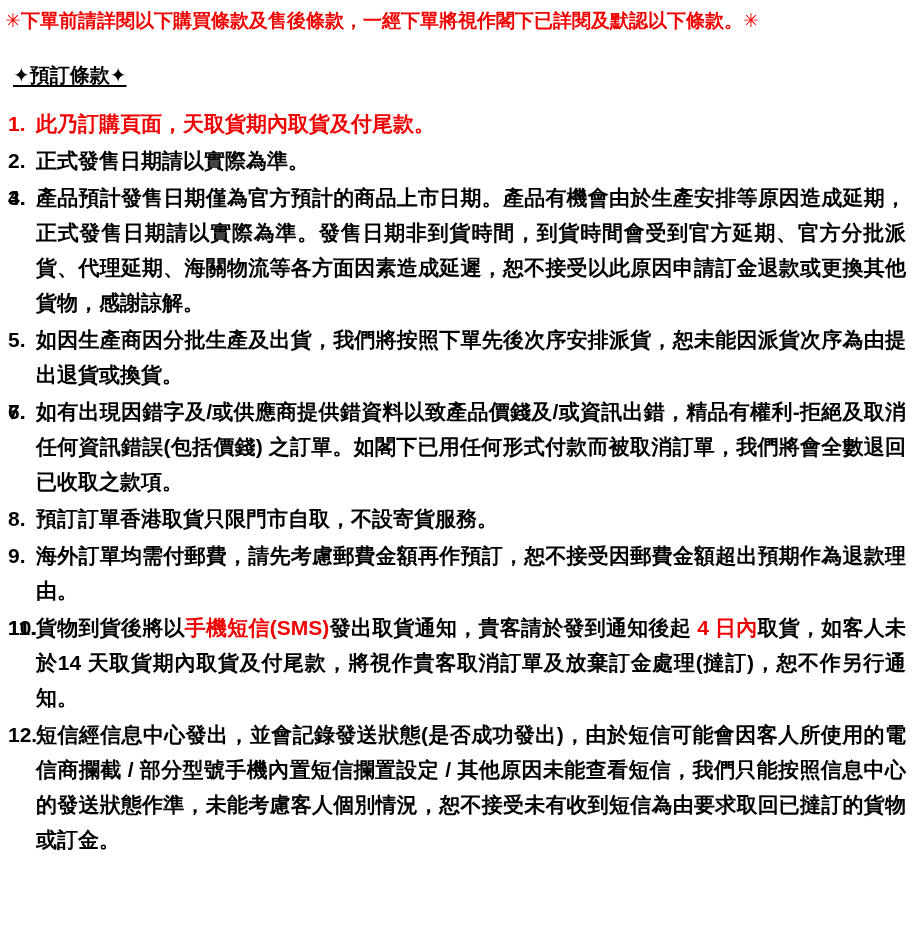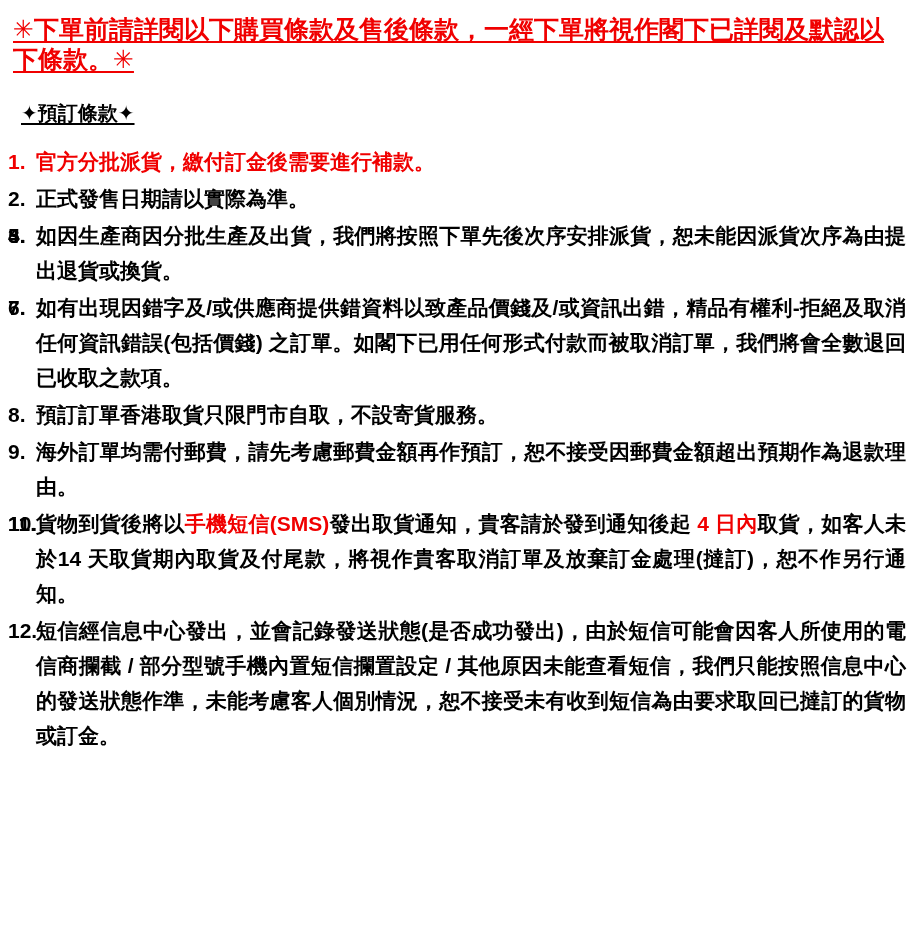--- a/index.html
+++ b/index.html
@@ -13,30 +13,29 @@
     width:913px;
     font-family:"Liberation Sans","DejaVu Sans",sans-serif;
     font-weight:700;
     color:var(--text-black);
   }
   .doc{
     padding:6px 7px 10px 5px;
   }
   .notice{
     color:var(--alert-red);
-    font-size:25px;
+    font-size:19px;
     line-height:30px;
-    text-decoration:underline;
     text-underline-offset:3px;
-    margin:8px;
+    margin:0;
   }
   .heading{
     font-size:20px;
     line-height:28px;
-    margin:25px 0 0 16px;
+    margin:25px 0 0 8px;
     text-decoration:underline;
     text-underline-offset:3px;
   }
   ol.terms{
     list-style:none;
     margin:17px 0 0 0;
     padding:0;
     font-size:21px;
   }
   ol.terms li{
@@ -64,34 +63,35 @@
 <div class="doc">
 
   <p class="notice">✳下單前請詳閱以下購買條款及售後條款，一經下單將視作閣下已詳閱及默認以下條款。✳</p>
 
   <h2 class="heading">✦預訂條款✦</h2>
 
   <ol class="terms">
 
     <li>
       <span class="num red">1.</span>
-      <span class="red">官方分批派貨，繳付訂金後需要進行補款。</span>
+      <span class="red">此乃訂購頁面，天取貨期內取貨及付尾款。</span>
     </li>
 
     <li>
       <span class="num">2.</span>
       <span>正式發售日期請以實際為準。</span>
     </li>
 
     <li>
       <span class="num">3.</span>
     </li>
 
     <li>
       <span class="num">4.</span>
+      <span>產品預計發售日期僅為官方預計的商品上市日期。產品有機會由於生產安排等原因造成延期，正式發售日期請以實際為準。發售日期非到貨時間，到貨時間會受到官方延期、官方分批派貨、代理延期、海關物流等各方面因素造成延遲，恕不接受以此原因申請訂金退款或更換其他貨物，感謝諒解。</span>
     </li>
 
     <li>
       <span class="num">5.</span>
       <span>如因生產商因分批生產及出貨，我們將按照下單先後次序安排派貨，恕未能因派貨次序為由提出退貨或換貨。</span>
     </li>
 
     <li>
       <span class="num">6.</span>
     </li>

